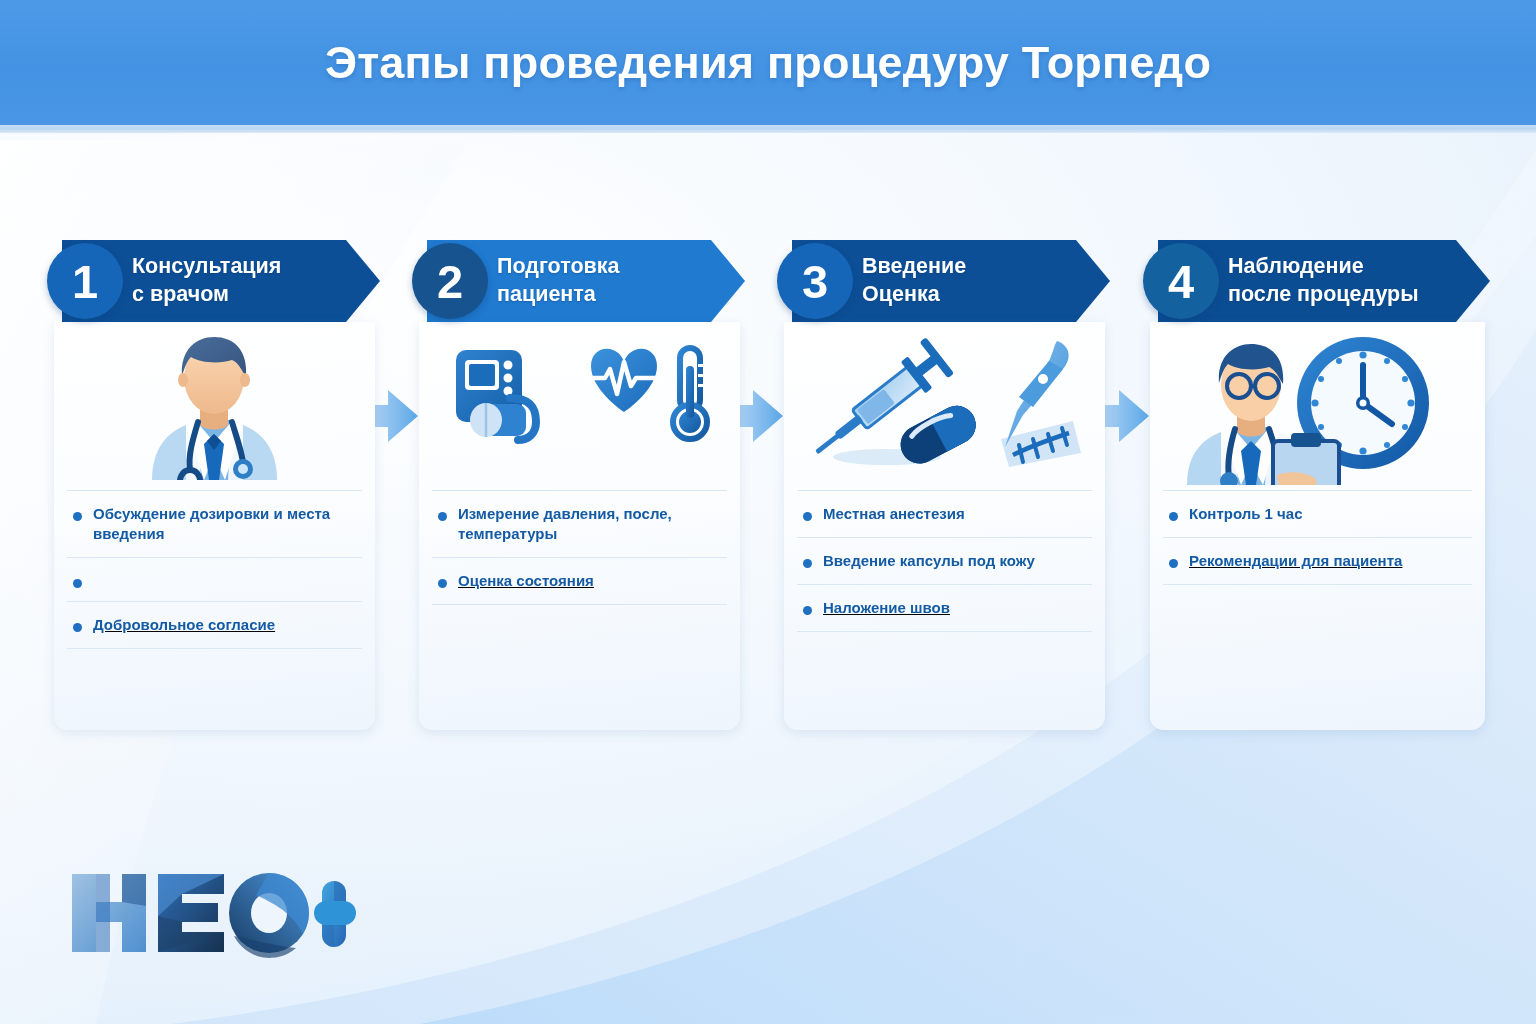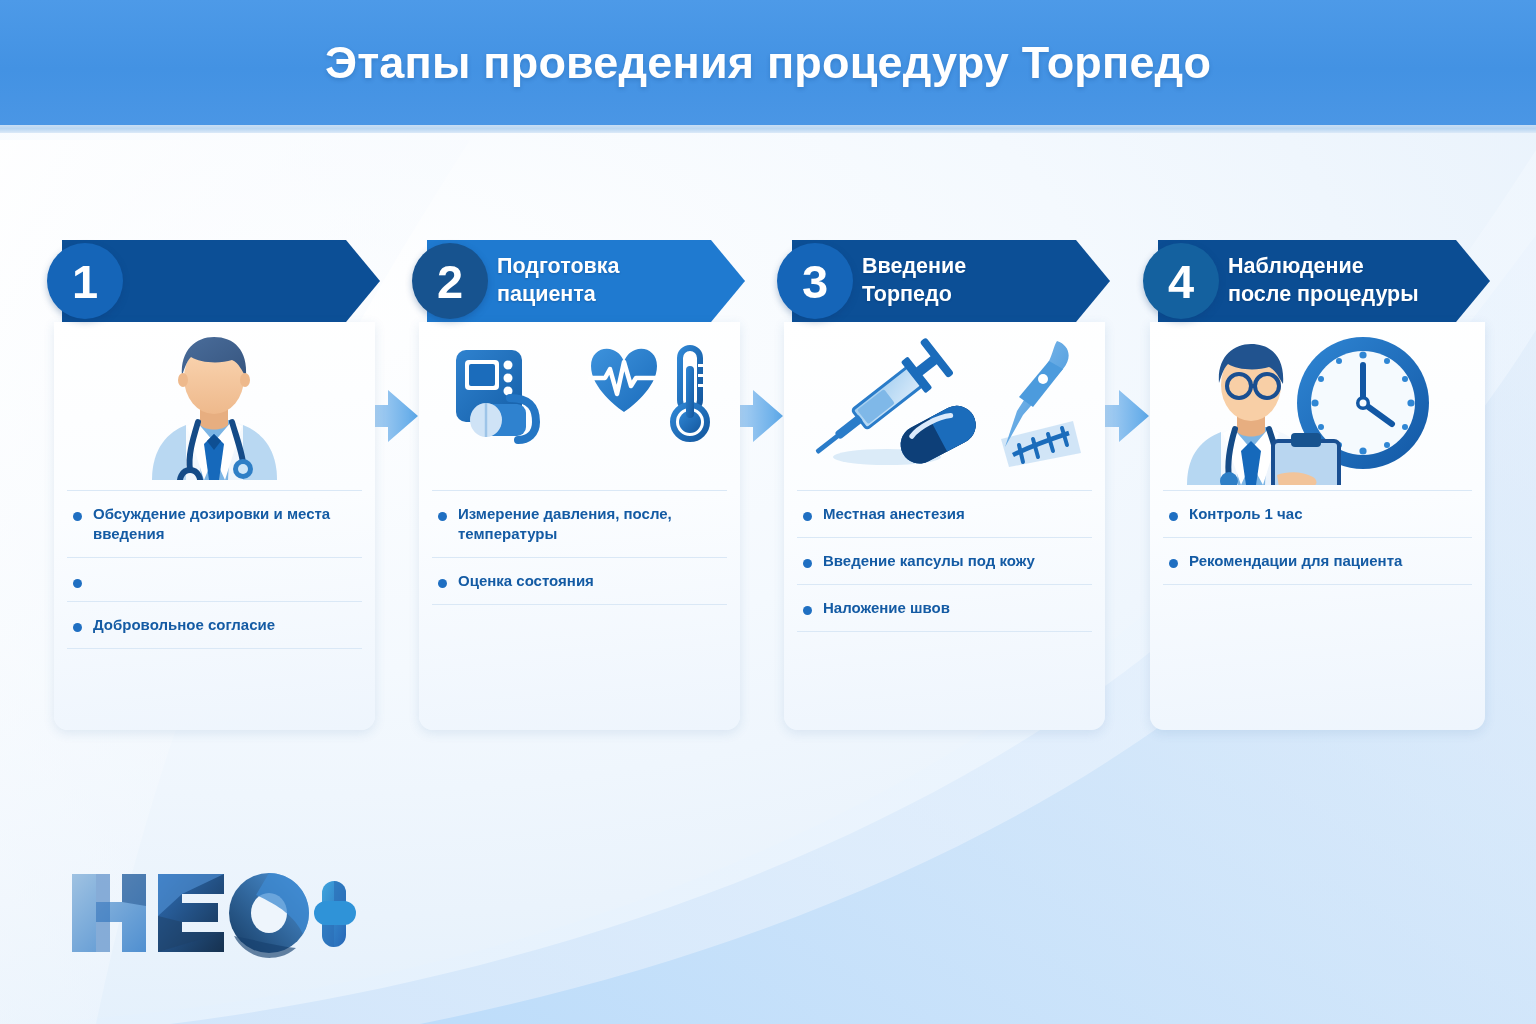--- a/index.html
+++ b/index.html
@@ -170,21 +170,21 @@
     top: 168px;
     border-top: 1px solid #dae8f6;
   }
   .bullet {
     display: flex;
     align-items: flex-start;
     gap: 11px;
     padding: 13px 4px 13px 6px;
     border-bottom: 1px solid #dae8f6;
   }
-  .bullet:last-child { border-bottom: 1px solid #dae8f6; }
+  .bullet:last-child { border-bottom: 1px solid #dae8f6; text-decoration: underline; }
   .bullet-dot {
     flex: 0 0 auto;
     width: 9px;
     height: 9px;
     border-radius: 50%;
     background: #1f6fc2;
     margin-top: 8px;
   }
   .bullet-text {
     color: #145ba4;
@@ -264,20 +264,22 @@
   <svg class="connector a3" viewBox="0 0 68 60" aria-hidden="true">
     <path d="M2,19 L36,19 L36,4 L66,30 L36,56 L36,41 L2,41 Z" fill="url(#arrGrad)"></path>
   </svg>
 
   <div class="cards">
 
     <div class="card c1">
       <div class="card-banner">
         <div class="banner-shape"></div>
         <div class="banner-badge">1</div>
+        <div class="banner-title">Консультация
+с врачом</div>
       </div>
       <div class="card-body">
         <div class="card-illus">
 
           <svg width="205" height="150" viewBox="0 0 205 150" aria-hidden="true">
             <defs>
               <linearGradient id="coatG" x1="0" y1="0" x2="1" y2="1">
                 <stop offset="0%" stop-color="#ffffff"></stop>
                 <stop offset="100%" stop-color="#e9f2fb"></stop>
               </linearGradient>
@@ -399,21 +401,21 @@
           </div>
         </div>
       </div>
     </div>
 
     <div class="card c3">
       <div class="card-banner">
         <div class="banner-shape"></div>
         <div class="banner-badge">3</div>
         <div class="banner-title">Введение
-Торпедо</div>
+Оценка</div>
       </div>
       <div class="card-body">
         <div class="card-illus">
           <svg width="280" height="140" viewBox="0 0 280 140" aria-hidden="true">
             <defs>
               <linearGradient id="syrG" x1="0" y1="0" x2="1" y2="1">
                 <stop offset="0%" stop-color="#9fccef"></stop>
                 <stop offset="100%" stop-color="#d8eafa"></stop>
               </linearGradient>
               <linearGradient id="capG" x1="0" y1="0" x2="1" y2="1">

